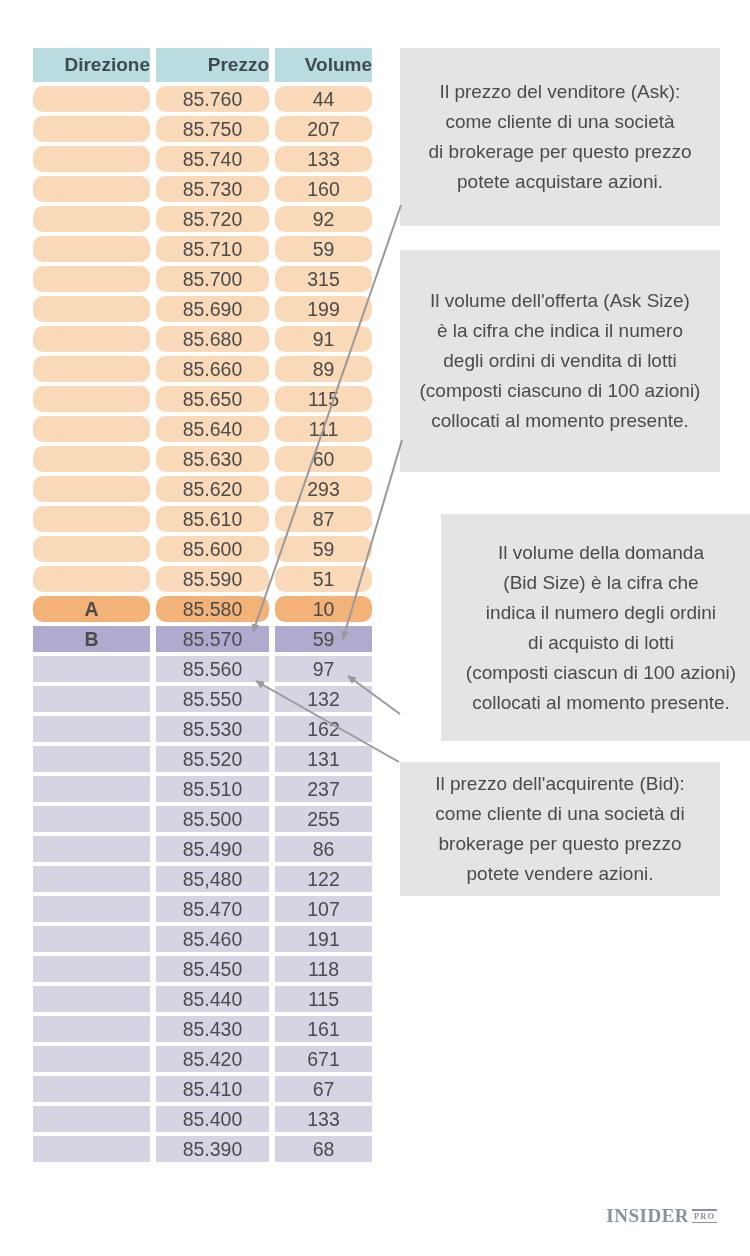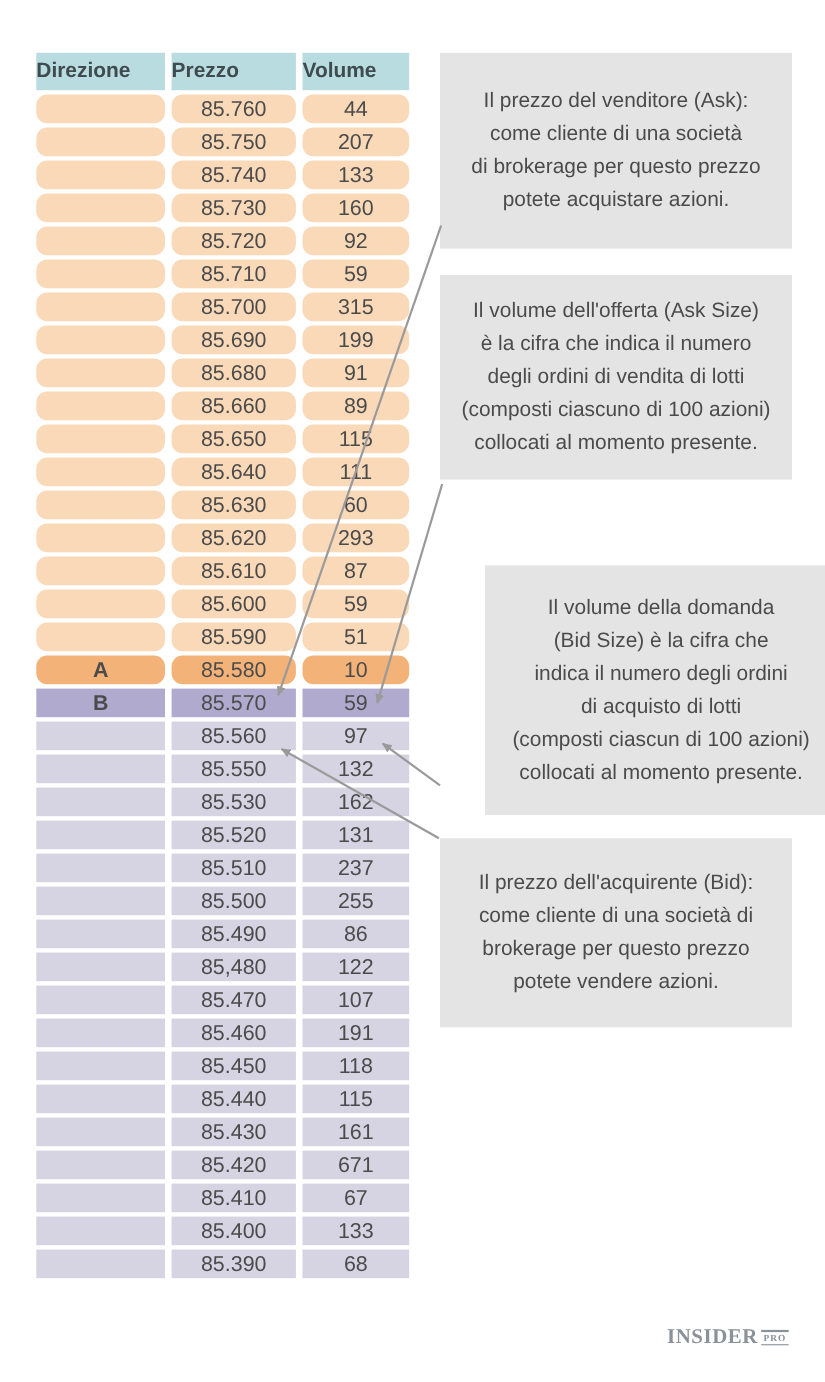--- a/index.html
+++ b/index.html
@@ -23,21 +23,21 @@
   .page{position:relative;width:750px;height:1256px;background:#fff;}
 
   
   table.book{
     position:absolute;left:27px;top:44px;
     border-collapse:separate;border-spacing:6px 4px;
   }
   table.book th{
     height:34px;background:var(--header-bg);
     font-size:19px;font-weight:bold;color:var(--header-text);
-    text-align:left;vertical-align:middle;padding:0;
+    text-align:right;vertical-align:middle;padding:0;
   }
   th.col-dir{width:117px;}
   th.col-price{width:113px;}
   th.col-vol{width:97px;}
   table.book td{
     height:26px;font-size:19.5px;color:var(--text);
     text-align:center;vertical-align:middle;padding:0;
     line-height:26px;
   }
   tr.ask td{background:var(--ask-light);border-radius:10px;}
@@ -48,23 +48,23 @@
 
   
   .note{
     position:absolute;left:400px;width:320px;
     background:var(--box-bg);
     display:flex;align-items:center;justify-content:center;
     text-align:center;font-size:19px;line-height:30px;color:var(--text);
     white-space:pre-line;box-sizing:border-box;padding:0 6px;
   }
   .note-1{top:48px;height:178px;}
-  .note-2{top:250px;height:186px;}
+  .note-2{top:250px;height:222px;}
   .note-3{top:514px;height:227px;margin-left:41px;}
-  .note-4{top:762px;height:172px;}
+  .note-4{top:762px;height:134px;}
 
   
   svg.arrows{position:absolute;left:0;top:0;width:750px;height:1256px;pointer-events:none;}
   svg.arrows line{stroke:var(--arrow);stroke-width:2;}
   #ah path{fill:var(--arrow);}
 
   
   .logo{
     position:absolute;right:33px;top:1206px;
     color:var(--logo);display:flex;align-items:flex-start;

